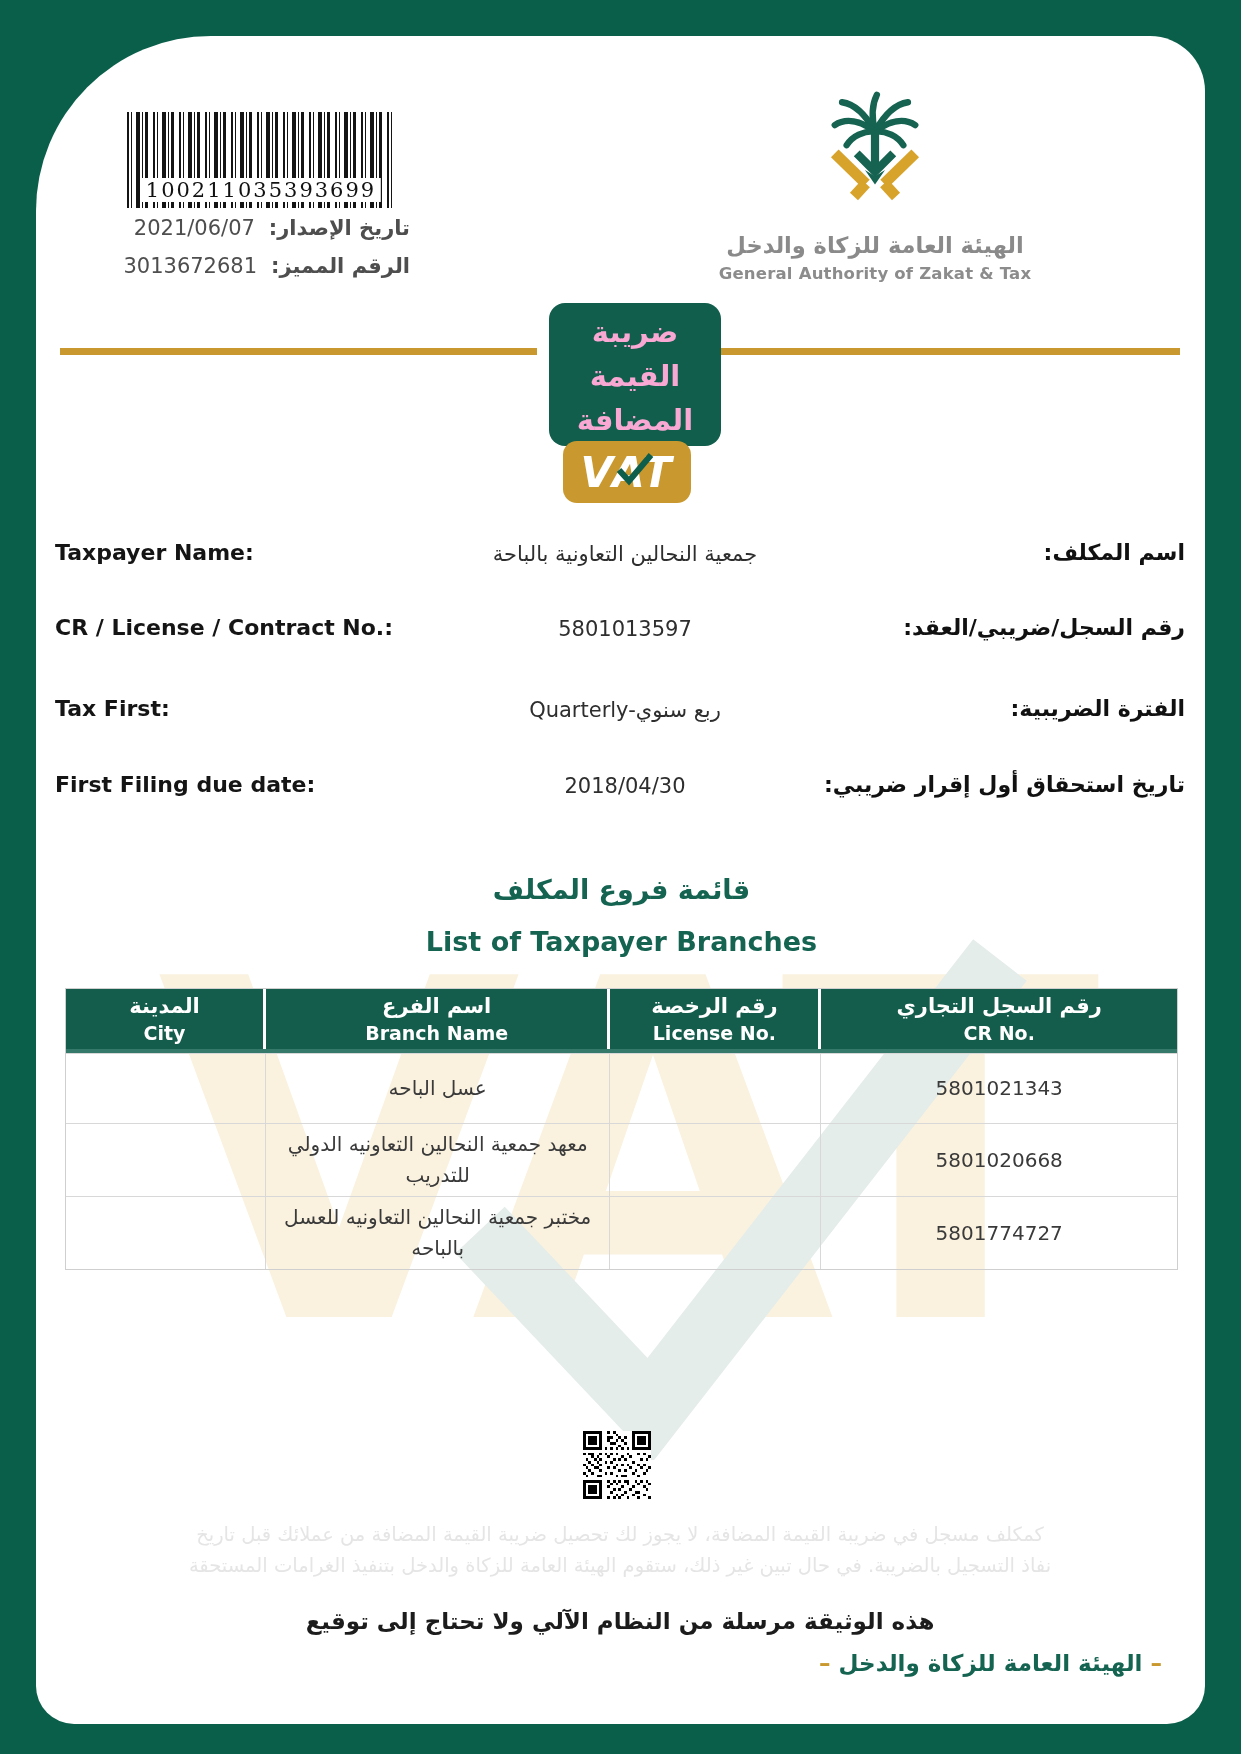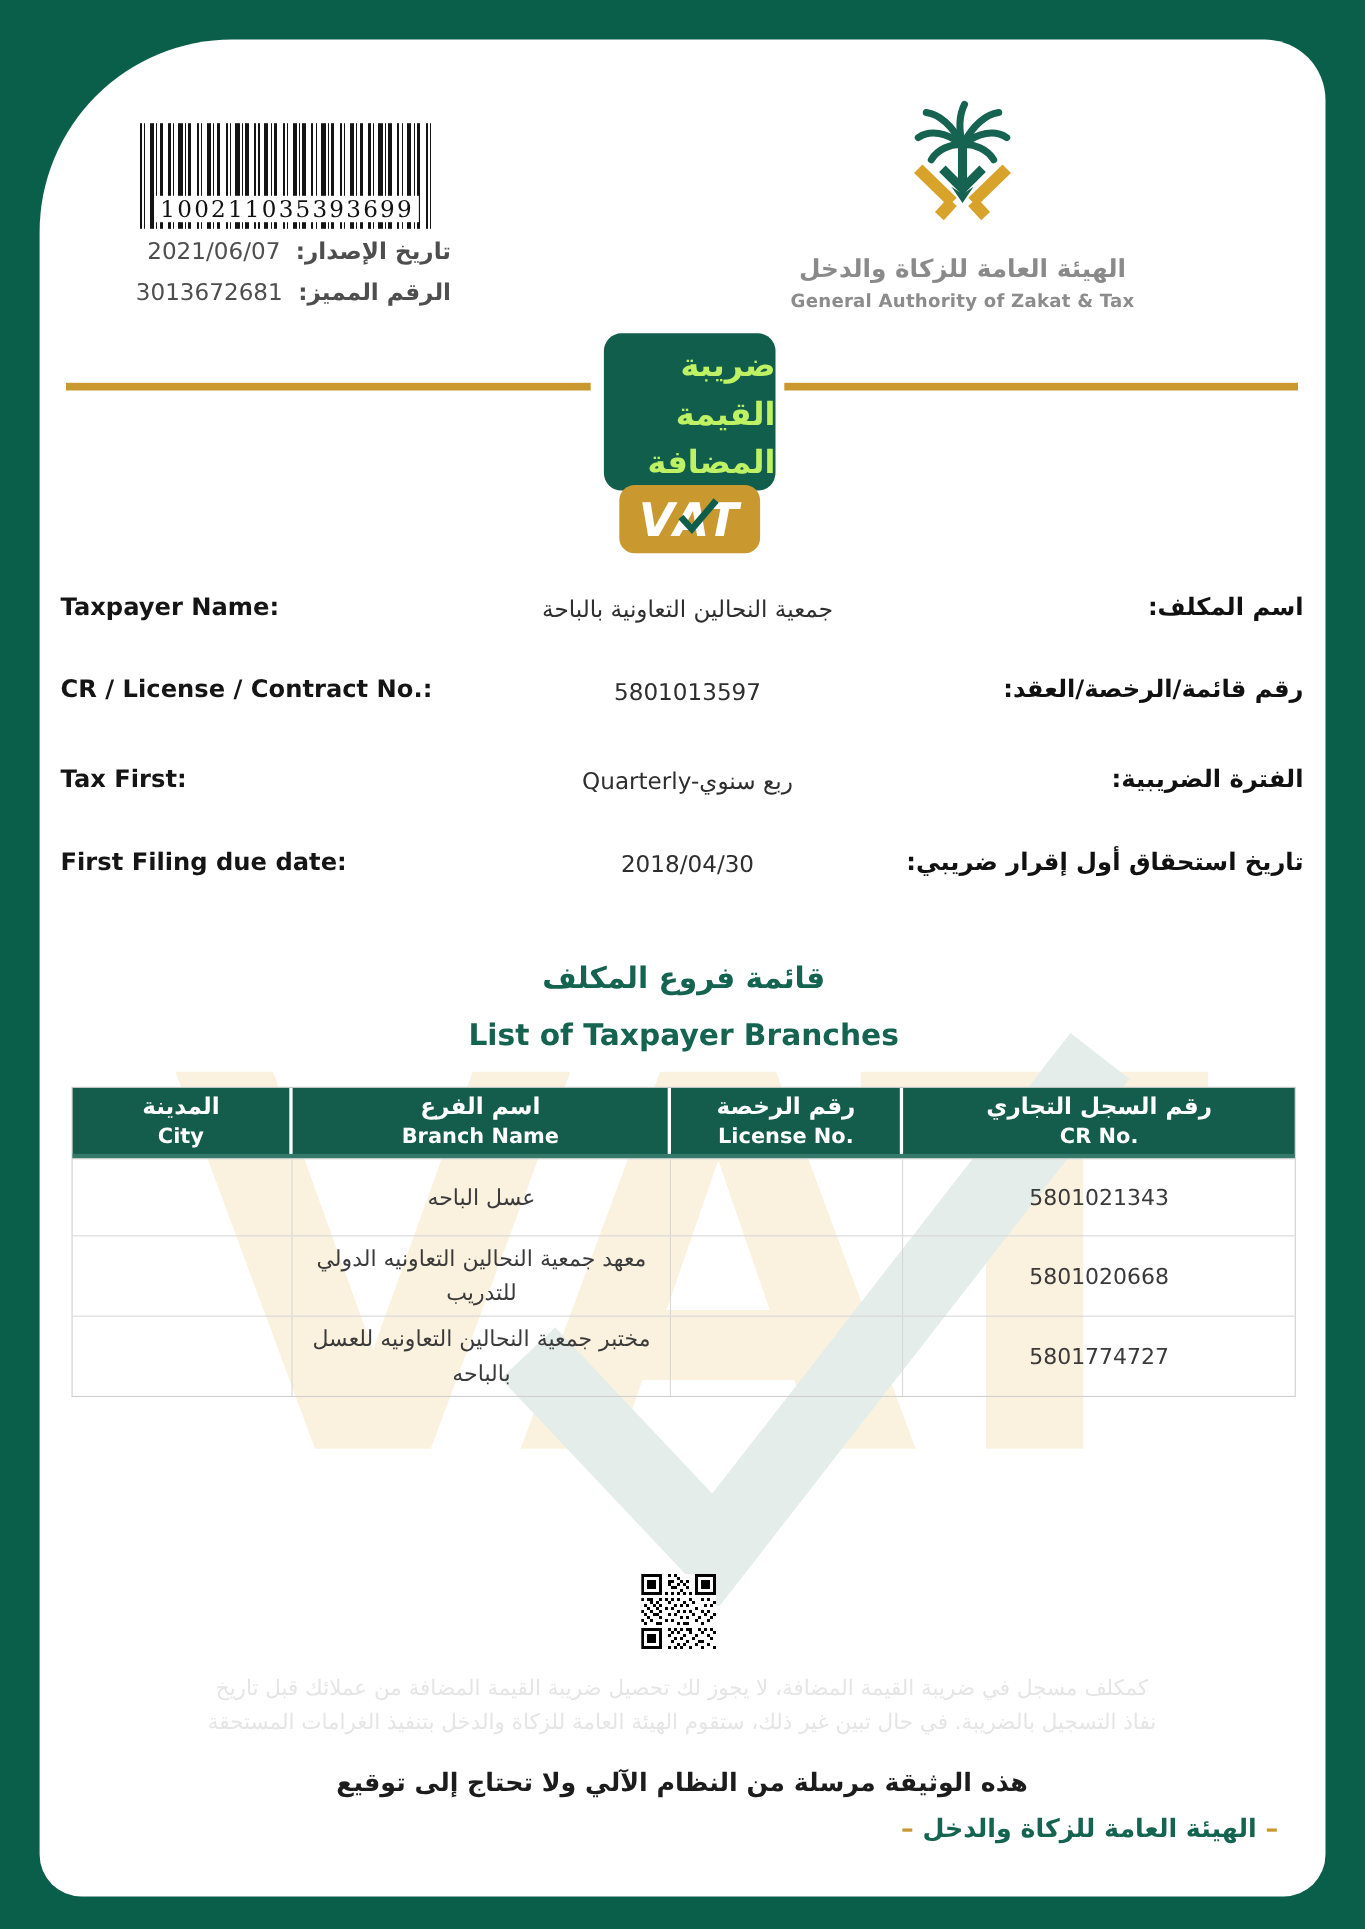--- a/index.html
+++ b/index.html
@@ -60,23 +60,23 @@
   .authority .emblem { display:block; margin:0 auto; }
   .auth-ar { font-size:22.5px; font-weight:600; color:#8A8A8A; direction:rtl; margin-top:4px; }
   .auth-en { font-size:16.5px; font-weight:600; color:#8C8C8C; margin-top:6px; letter-spacing:.2px; }
 
   
   .gold-line { top:348px; height:7px; background:#C9992F; }
   .gl-left  { left:60px;  width:477px; }
   .gl-right { left:713px; width:467px; }
 
   .vat-box {
-    left:549px; top:303px; width:156px; height:143px;
+    left:549px; top:303px; width:172px; height:143px;
     background:#115E4C; border-radius:16px;
-    color:#bef264; text-align:right; direction:rtl;
+    color:#f9a8d4; text-align:center; direction:rtl;
     font-size:29px; font-weight:700; line-height:44px; padding-top:7px;
   }
   .vat-banner {
     left:563px; top:441px; width:128px; height:62px;
     background:#C9992F; border-radius:14px;
     display:flex; align-items:center; justify-content:center;
   }
   .vat-banner .vat-word {
     color:#fff; font-size:42px; font-weight:800; font-style:italic; letter-spacing:2px;
   }
@@ -194,21 +194,21 @@
     </div>
 
     <div class="abs info-row" style="top:540px">
       <span class="il-en">Taxpayer Name:</span>
       <span class="il-val">جمعية النحالين التعاونية بالباحة</span>
       <span class="il-ar">اسم المكلف:</span>
     </div>
     <div class="abs info-row" style="top:615px">
       <span class="il-en">CR / License / Contract No.:</span>
       <span class="il-val">5801013597</span>
-      <span class="il-ar">رقم قائمة/الرخصة/العقد:</span>
+      <span class="il-ar">رقم السجل/ضريبي/العقد:</span>
     </div>
     <div class="abs info-row" style="top:696px">
       <span class="il-en">Tax First:</span>
       <span class="il-val">Quarterly-ربع سنوي</span>
       <span class="il-ar">الفترة الضريبية:</span>
     </div>
     <div class="abs info-row" style="top:772px">
       <span class="il-en">First Filing due date:</span>
       <span class="il-val">2018/04/30</span>
       <span class="il-ar">تاريخ استحقاق أول إقرار ضريبي:</span>

